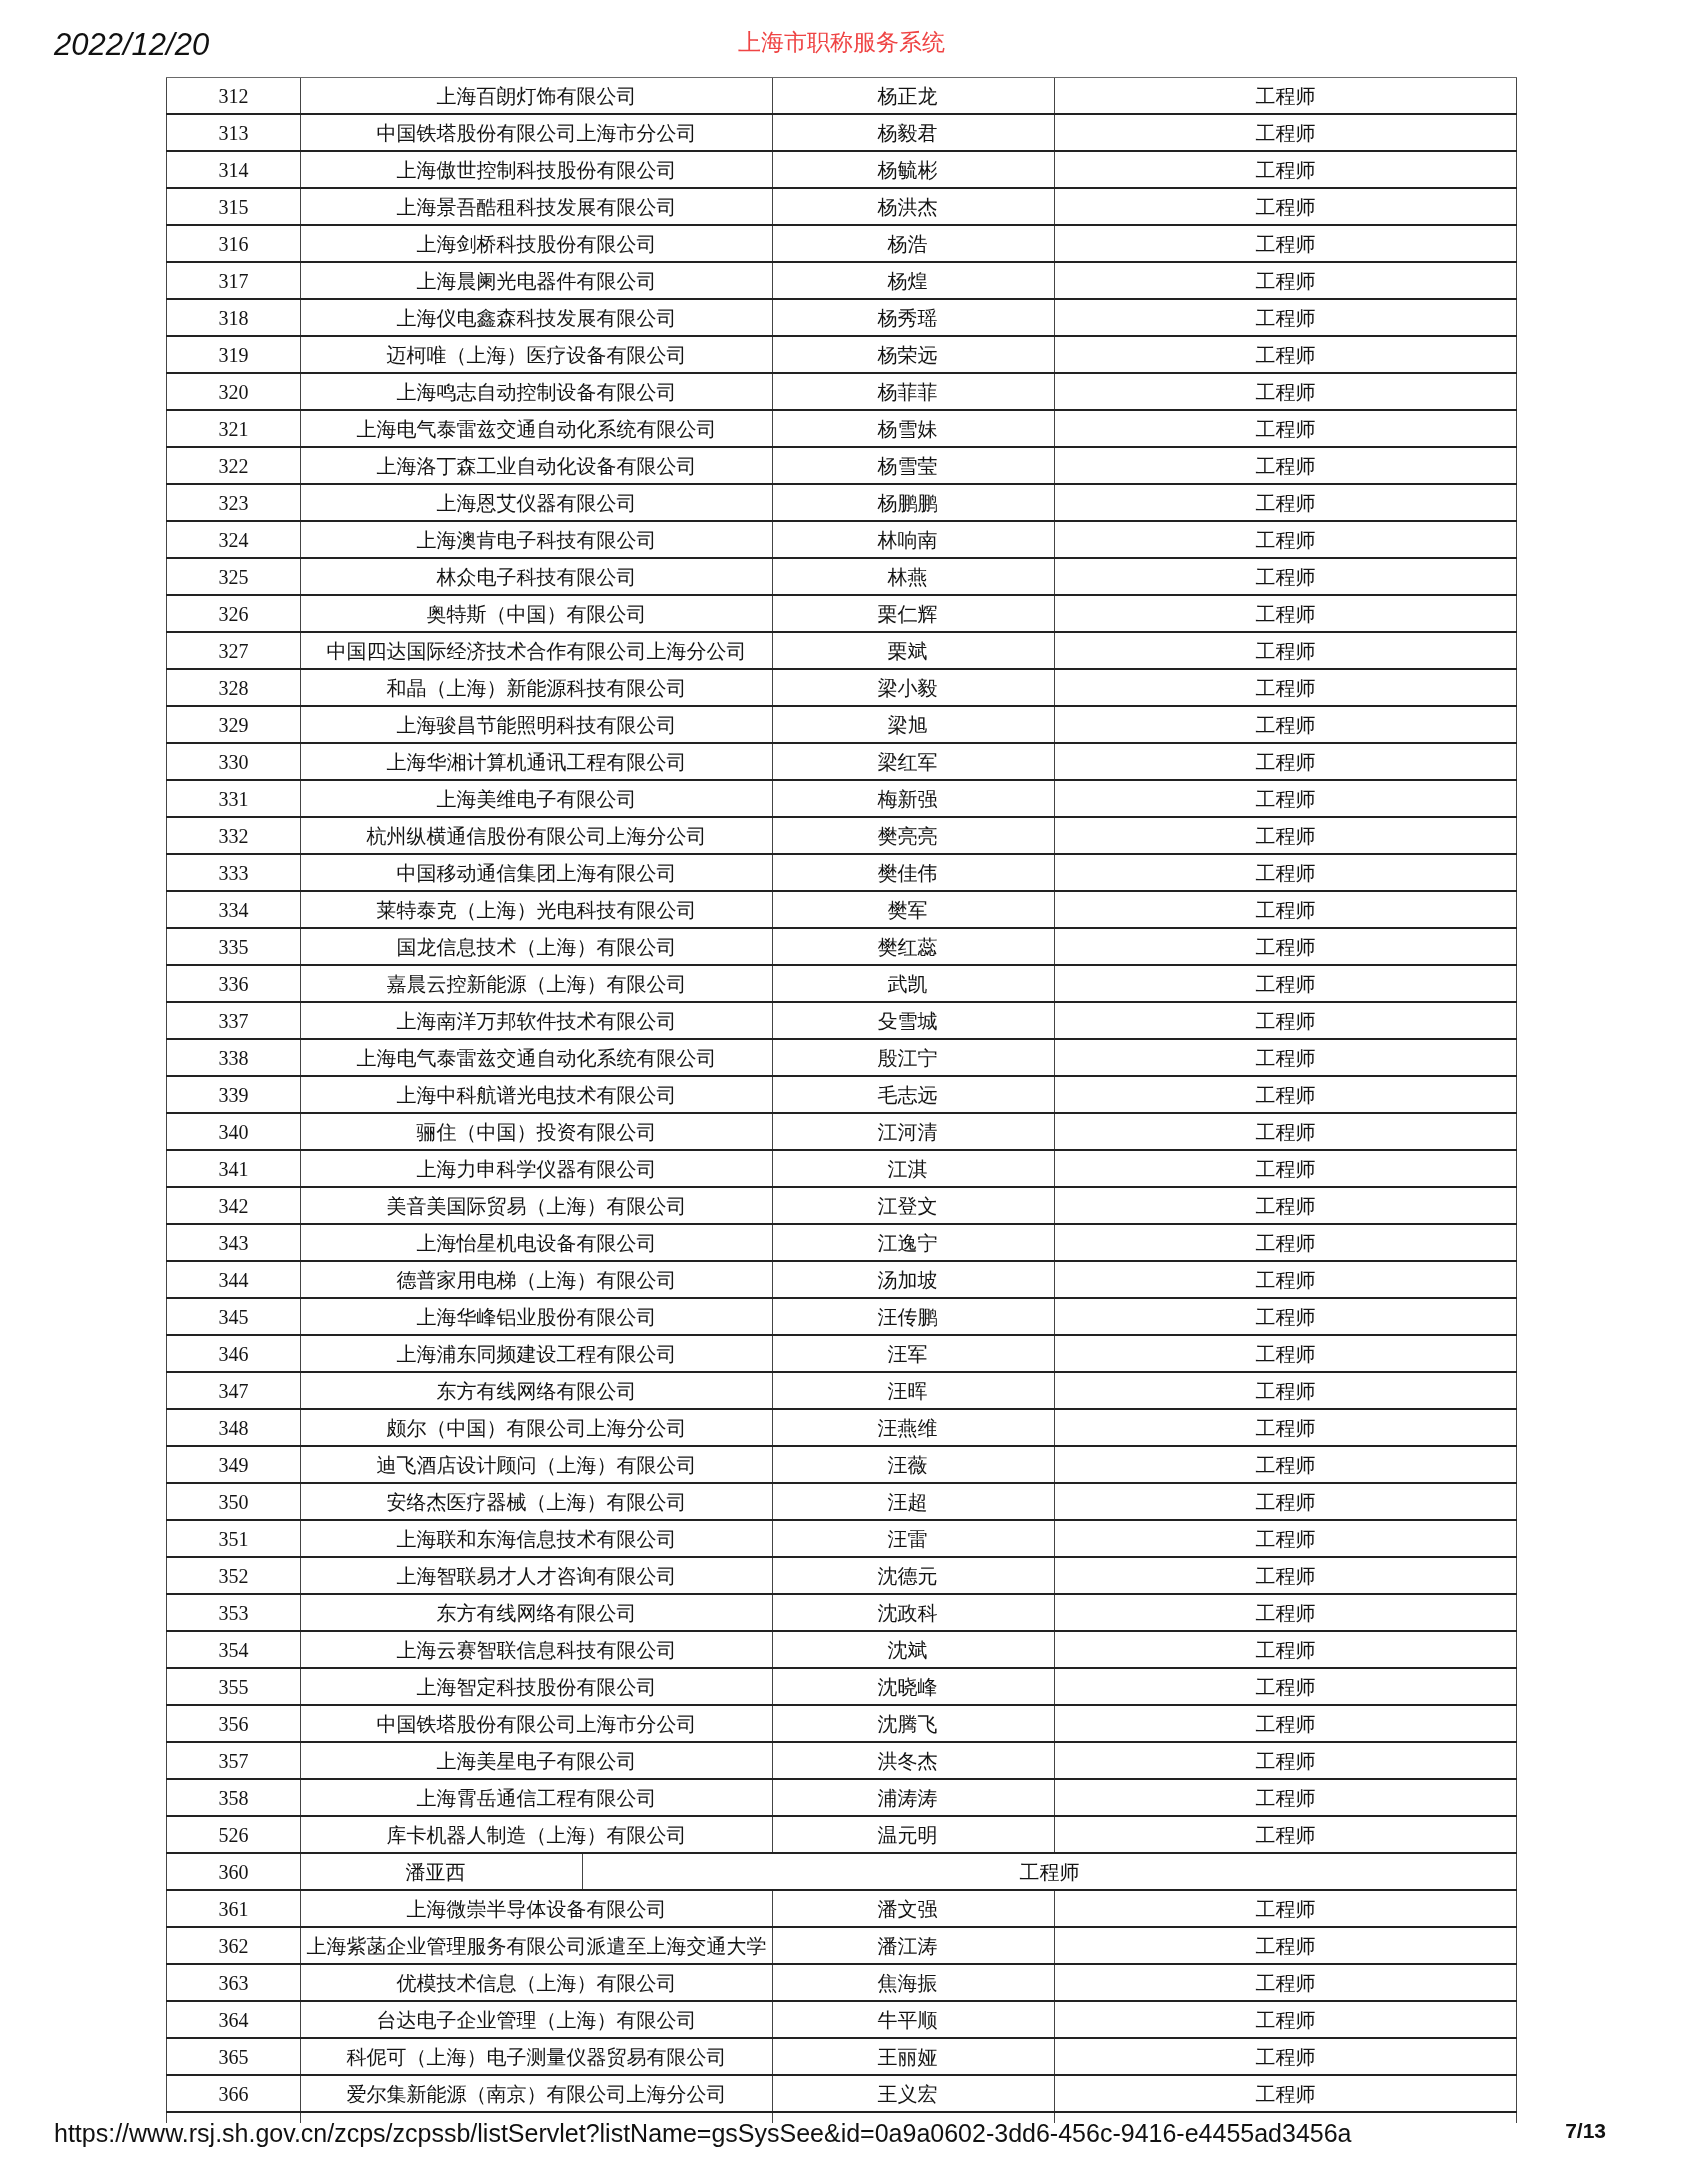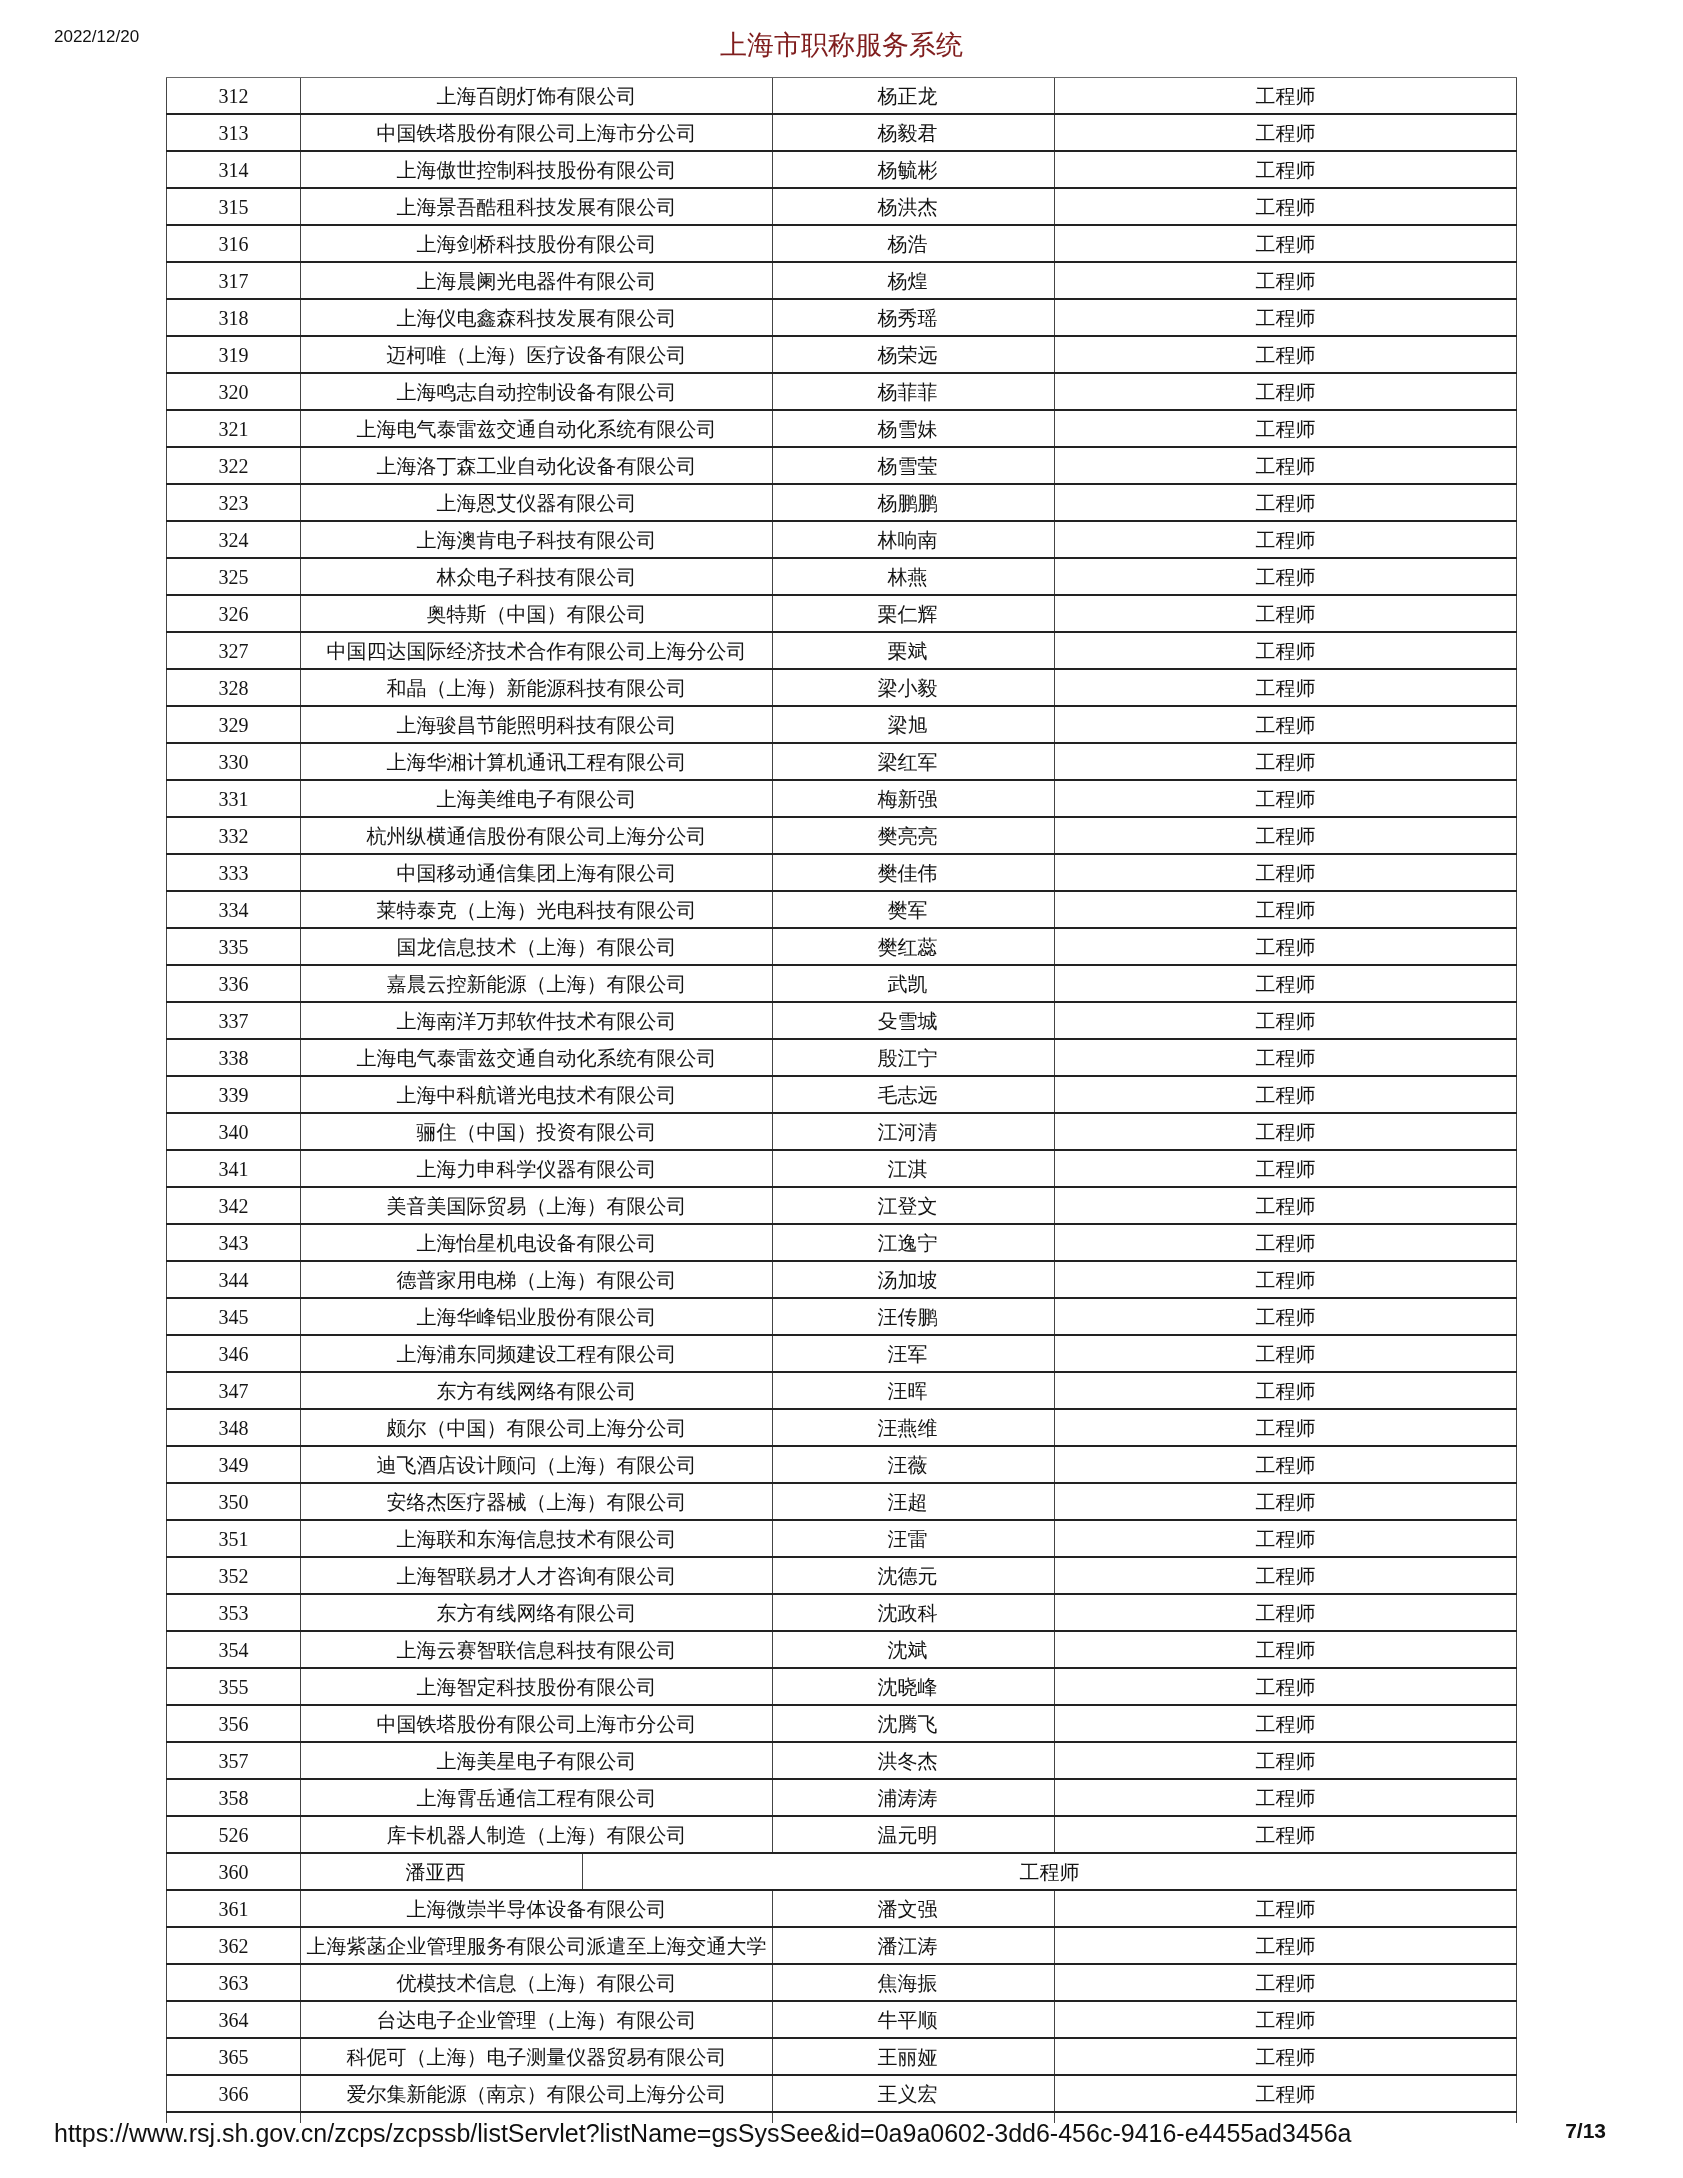--- a/index.html
+++ b/index.html
@@ -4,26 +4,26 @@
 <style>
   html,body{margin:0;padding:0;}
   body{
     width:1683px;height:2178px;background:#ffffff;position:relative;
     font-family:"Liberation Serif","DejaVu Serif",serif;
     color:#1a1a1a;overflow:hidden;
   }
   .print-header-date{
     position:absolute;left:54px;top:27px;
     font-family:"Liberation Sans","DejaVu Sans",sans-serif;
-    font-size:17px;color:#111;
+    font-size:31px;color:#111;font-style:italic;
   }
   .print-header-title{
     position:absolute;left:0;right:0;top:27px;text-align:center;
     font-family:"Liberation Sans","DejaVu Sans",sans-serif;
-    font-size:27px;color:#7f1d1d;
+    font-size:23px;color:#ef4444;
   }
   .table-wrap{
     position:absolute;left:166px;top:77px;width:1351px;
     border-top:1px solid #6a6a6a;
     font-family:Liberation Serif, serif;
   }
   .t-row{
     display:flex;height:37px;box-sizing:border-box;
     border-bottom:2px solid #222222;
   }

